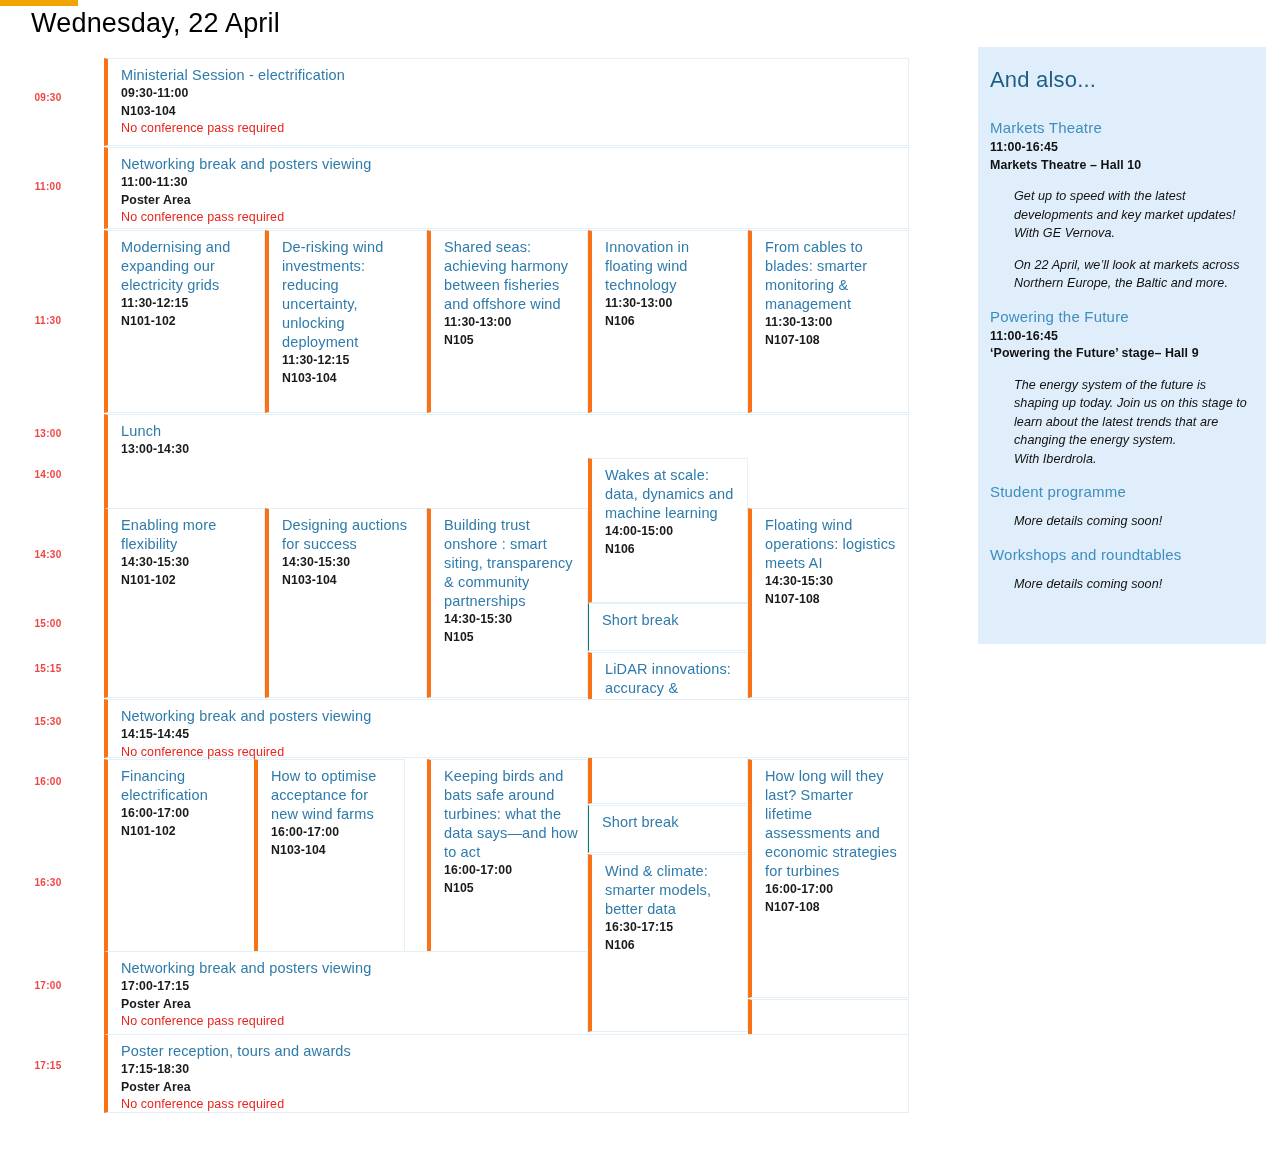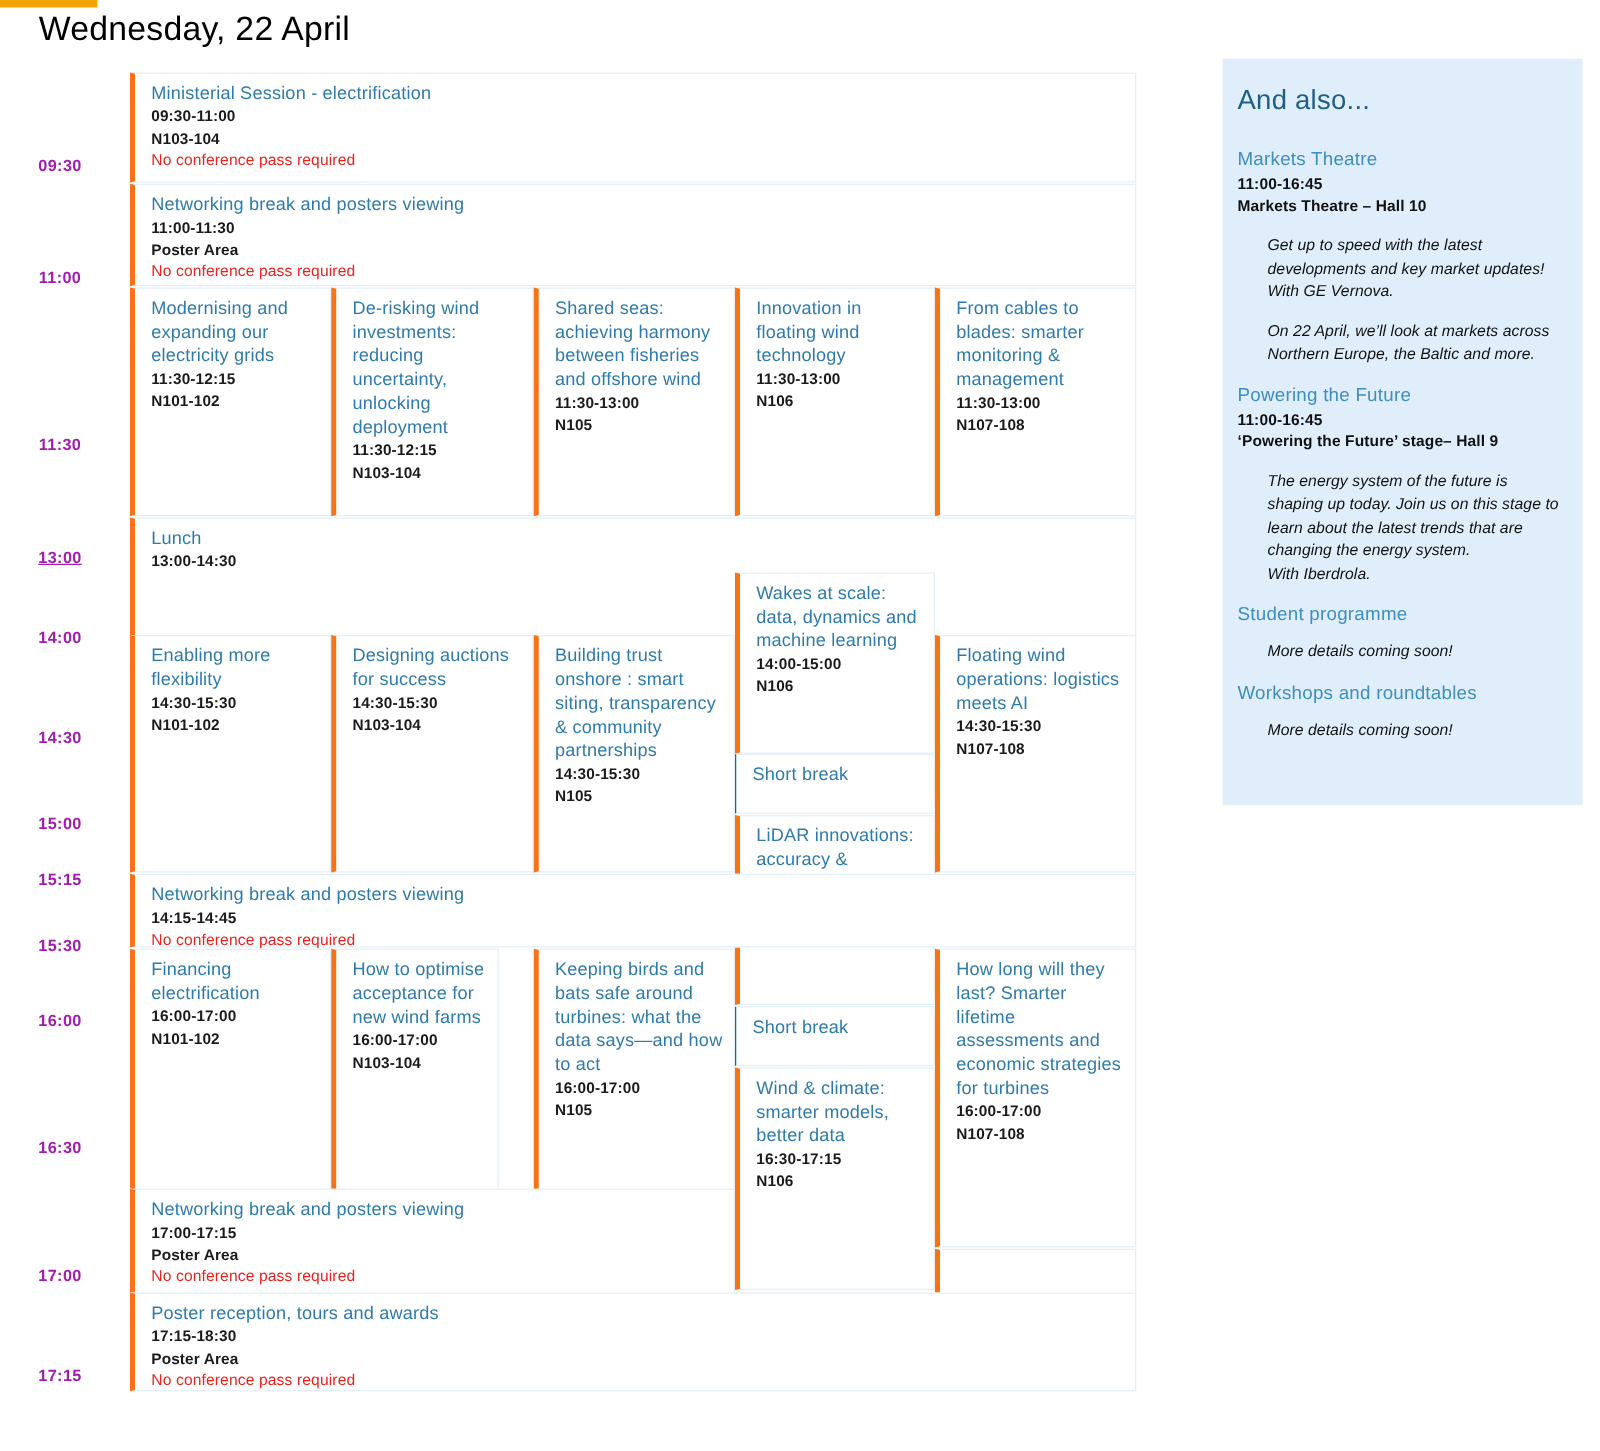--- a/index.html
+++ b/index.html
@@ -16,21 +16,21 @@
   
   .day-title{
     position:absolute;left:31px;top:8px;
     font-size:27px;color:#000000;font-weight:400;letter-spacing:.2px;
     white-space:nowrap;
   }
 
   
   .time-label{
     position:absolute;left:0;width:96px;text-align:center;
-    font-size:13px;font-weight:bold;color:#a21caf;letter-spacing:.3px;margin-top:33px;
+    font-size:10px;font-weight:bold;color:#ef4444;letter-spacing:.3px;
   }
 
   
   .grid{position:absolute;left:104px;top:58px;width:805px;height:1055px;}
 
   
   .cell{position:absolute;box-sizing:border-box;background:#ffffff;
         border:1px solid #e4f0f8;border-left:none;}
   .cell.accent{border-left:4px solid #f97316;}
   .cell.plain{border-left:1px solid #0f766e;}
@@ -64,21 +64,21 @@
 <div id="root">
 
   <div class="accent-bar"></div>
 
   <div class="day-title">Wednesday, 22 April</div>
 
   <div id="time-gutter">
       <div class="time-label" style="top: 92px;">09:30</div>
       <div class="time-label" style="top: 181px;">11:00</div>
       <div class="time-label" style="top: 315px;">11:30</div>
-      <div class="time-label" style="top: 405px; text-decoration: underline;">13:00</div>
+      <div class="time-label" style="top: 428px;">13:00</div>
       <div class="time-label" style="top: 469px;">14:00</div>
       <div class="time-label" style="top: 549px;">14:30</div>
       <div class="time-label" style="top: 618px;">15:00</div>
       <div class="time-label" style="top: 663px;">15:15</div>
       <div class="time-label" style="top: 716px;">15:30</div>
       <div class="time-label" style="top: 776px;">16:00</div>
       <div class="time-label" style="top: 877px;">16:30</div>
       <div class="time-label" style="top: 980px;">17:00</div>
       <div class="time-label" style="top: 1060px;">17:15</div>
     </div>
@@ -195,21 +195,21 @@
           <div class="s-note">No conference pass required</div>
         </div>
       </div>
       <div class="cell accent" style="left: 0px; top: 701px; width: 161px; height: 239px;">
         <div class="pad">
           <div class="s-title">Financing electrification</div>
           <div class="s-time">16:00-17:00</div>
           <div class="s-room">N101-102</div>
         </div>
       </div>
-      <div class="cell accent" style="left: 161px; top: 701px; width: 134px; height: 239px;">
+      <div class="cell accent" style="left: 150px; top: 701px; width: 151px; height: 239px;">
         <div class="pad">
           <div class="s-title">How to optimise acceptance for new wind farms</div>
           <div class="s-time">16:00-17:00</div>
           <div class="s-room">N103-104</div>
         </div>
       </div>
       <div class="cell accent" style="left: 323px; top: 701px; width: 161px; height: 239px;">
         <div class="pad">
           <div class="s-title">Keeping birds and bats safe around turbines: what the data says—and how to act</div>
           <div class="s-time">16:00-17:00</div>

